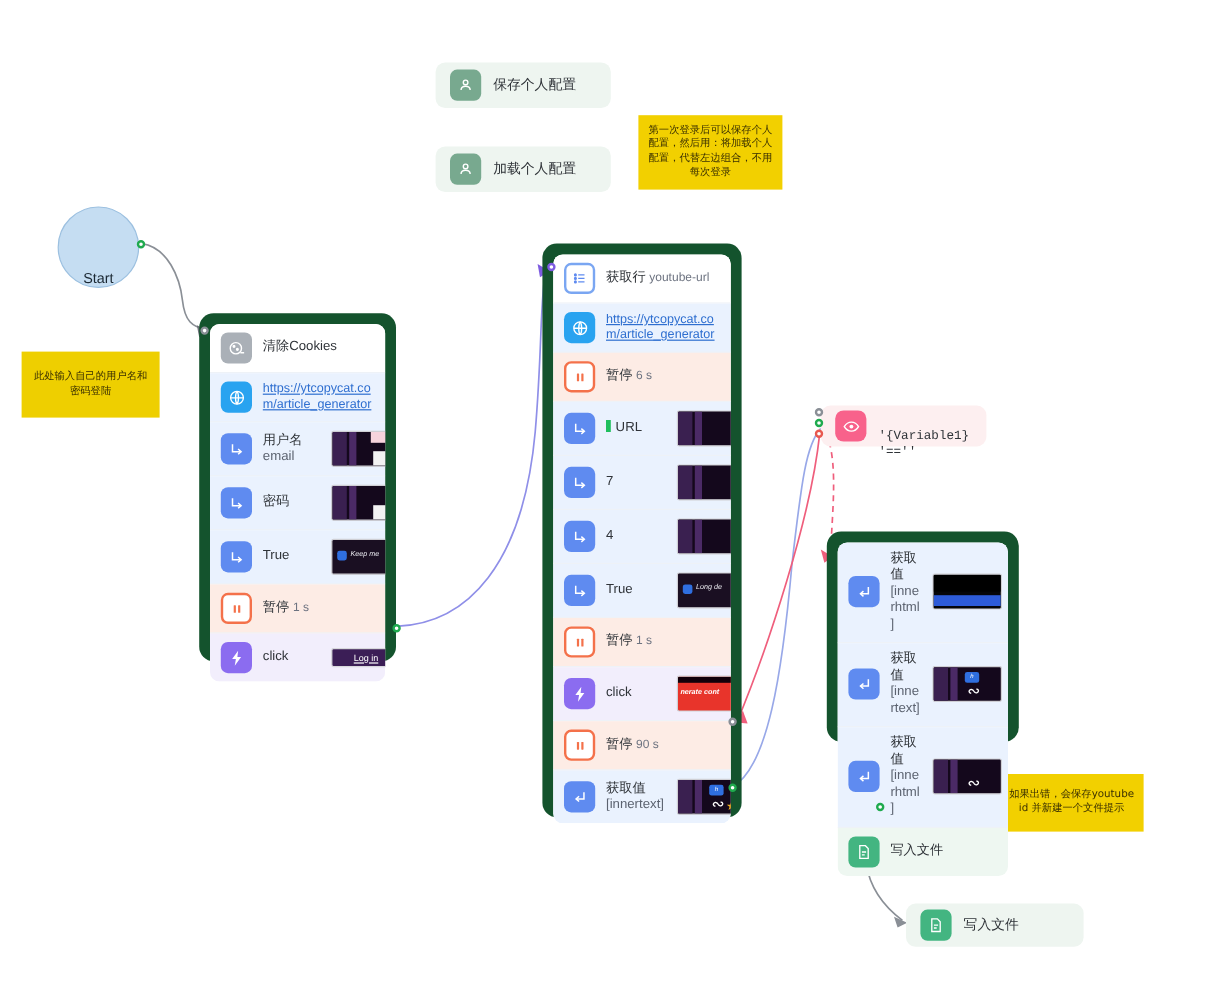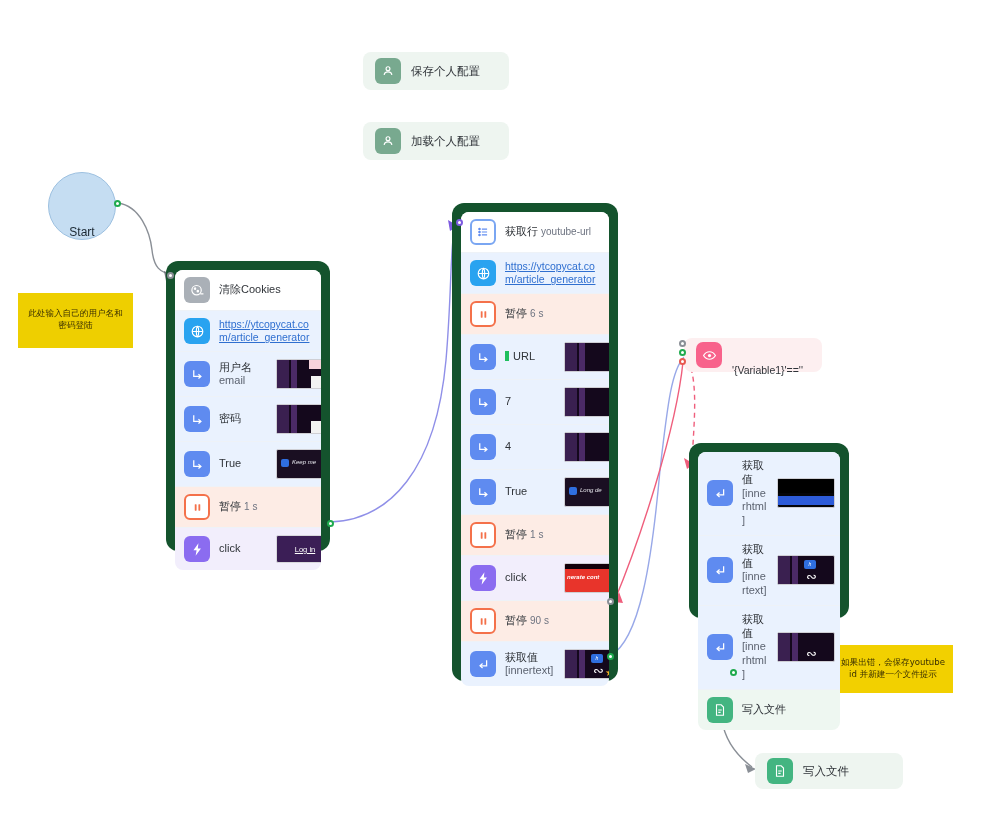--- a/index.html
+++ b/index.html
@@ -119,21 +119,21 @@
   .thumb.redbtn .rb-top { position:absolute; left:0; right:0; top:0; height:5px; background:#12000a; }
   .thumb.redbtn .rb-txt { position:absolute; left:2px; top:10px; font-size:6px; color:#fff; white-space:nowrap; font-weight:bold; }
   .thumb .t-badge { position:absolute; left:26px; top:4px; width:12px; height:9px; background:#2f6fe0; border-radius:2px; font-size:5px; color:#fff; text-align:center; line-height:9px; }
   .thumb .t-curve { position:absolute; left:28px; bottom:0px; font-size:13px; color:#fff; }
   .thumb .t-star  { position:absolute; left:40px; bottom:0px; font-size:10px; color:#f5b324; }
   .thumb .t-blueband { position:absolute; left:0; right:0; bottom:2px; height:9px; background:#2d5bd8; }
   .thumb .t-blackband { position:absolute; left:0; right:0; top:0; height:14px; background:#000; }
 
   .btn-dark {
     flex: 0 0 auto;
-    width: 58px; height: 28px;
+    width: 58px; height: 16px;
     background: #3b1e56;
     border: 1px solid #d8d8dc;
     border-radius: 2px;
     color: #fff;
     font-size: 7.5px;
     display: flex; align-items: center; justify-content: center;
     margin-right: -22px;
     box-sizing: border-box;
     text-decoration: underline;
   }
@@ -156,21 +156,21 @@
     position: absolute;
     background: #fdeff0;
     border-radius: 8px;
     display: flex;
     align-items: center;
     gap: 10px;
     padding: 7px 12px;
     box-sizing: border-box;
   }
   .cond .ico { background: #f8628b; border-radius: 7px; }
-  .cond .lbl { font-size: 10.5px; color: #2f3338; font-family:Liberation Sans, sans-serif;margin-top:32px; }
+  .cond .lbl { font-size: 10.5px; color: #2f3338; font-family:Liberation Mono, monospace;margin-top:32px; }
 
   
   .circle {
     position: absolute;
     border-radius: 50%;
     display: flex; align-items: flex-end; justify-content: center;
     font-size: 12px;
   }
   .circle.start {
     background: #c5ddf2;
@@ -241,20 +241,23 @@
 
   <div class="circle start" style="left:48px; top:172px; width:66px; height:66px;">
     <span>Start</span>
   </div>
   <div class="dot green" style="left:114px; top:200px;"></div>
 
   <div class="note yellow2" style="left:18px; top:293px; width:115px; height:55px;font-family:Liberation Mono, monospace;">
     <span>此处输入自己的用户名和密码登陆</span>
   </div>
 
+  <div class="note" style="left:532px; top:96px; width:120px; height:62px;">
+    <span>第一次登录后可以保存个人配置，然后用：将加载个人配置，代替左边组合，不用每次登录</span>
+  </div>
 
   <div class="note" style="left:833px; top:645px; width:120px; height:48px;">
     <span>如果出错，会保存youtube id 并新建一个文件提示</span>
   </div>
 
   <div class="card" style="left:363px; top:52px; width:146px; height:38px;">
     <span class="ico green2">
       <svg width="14" height="14" viewBox="0 0 24 24" fill="none" stroke="#ffffff" stroke-width="2">
         <circle cx="12" cy="8" r="3.3"></circle>
           <path d="M5.5 19c0-3.6 2.9-5.5 6.5-5.5s6.5 1.9 6.5 5.5"></path>

